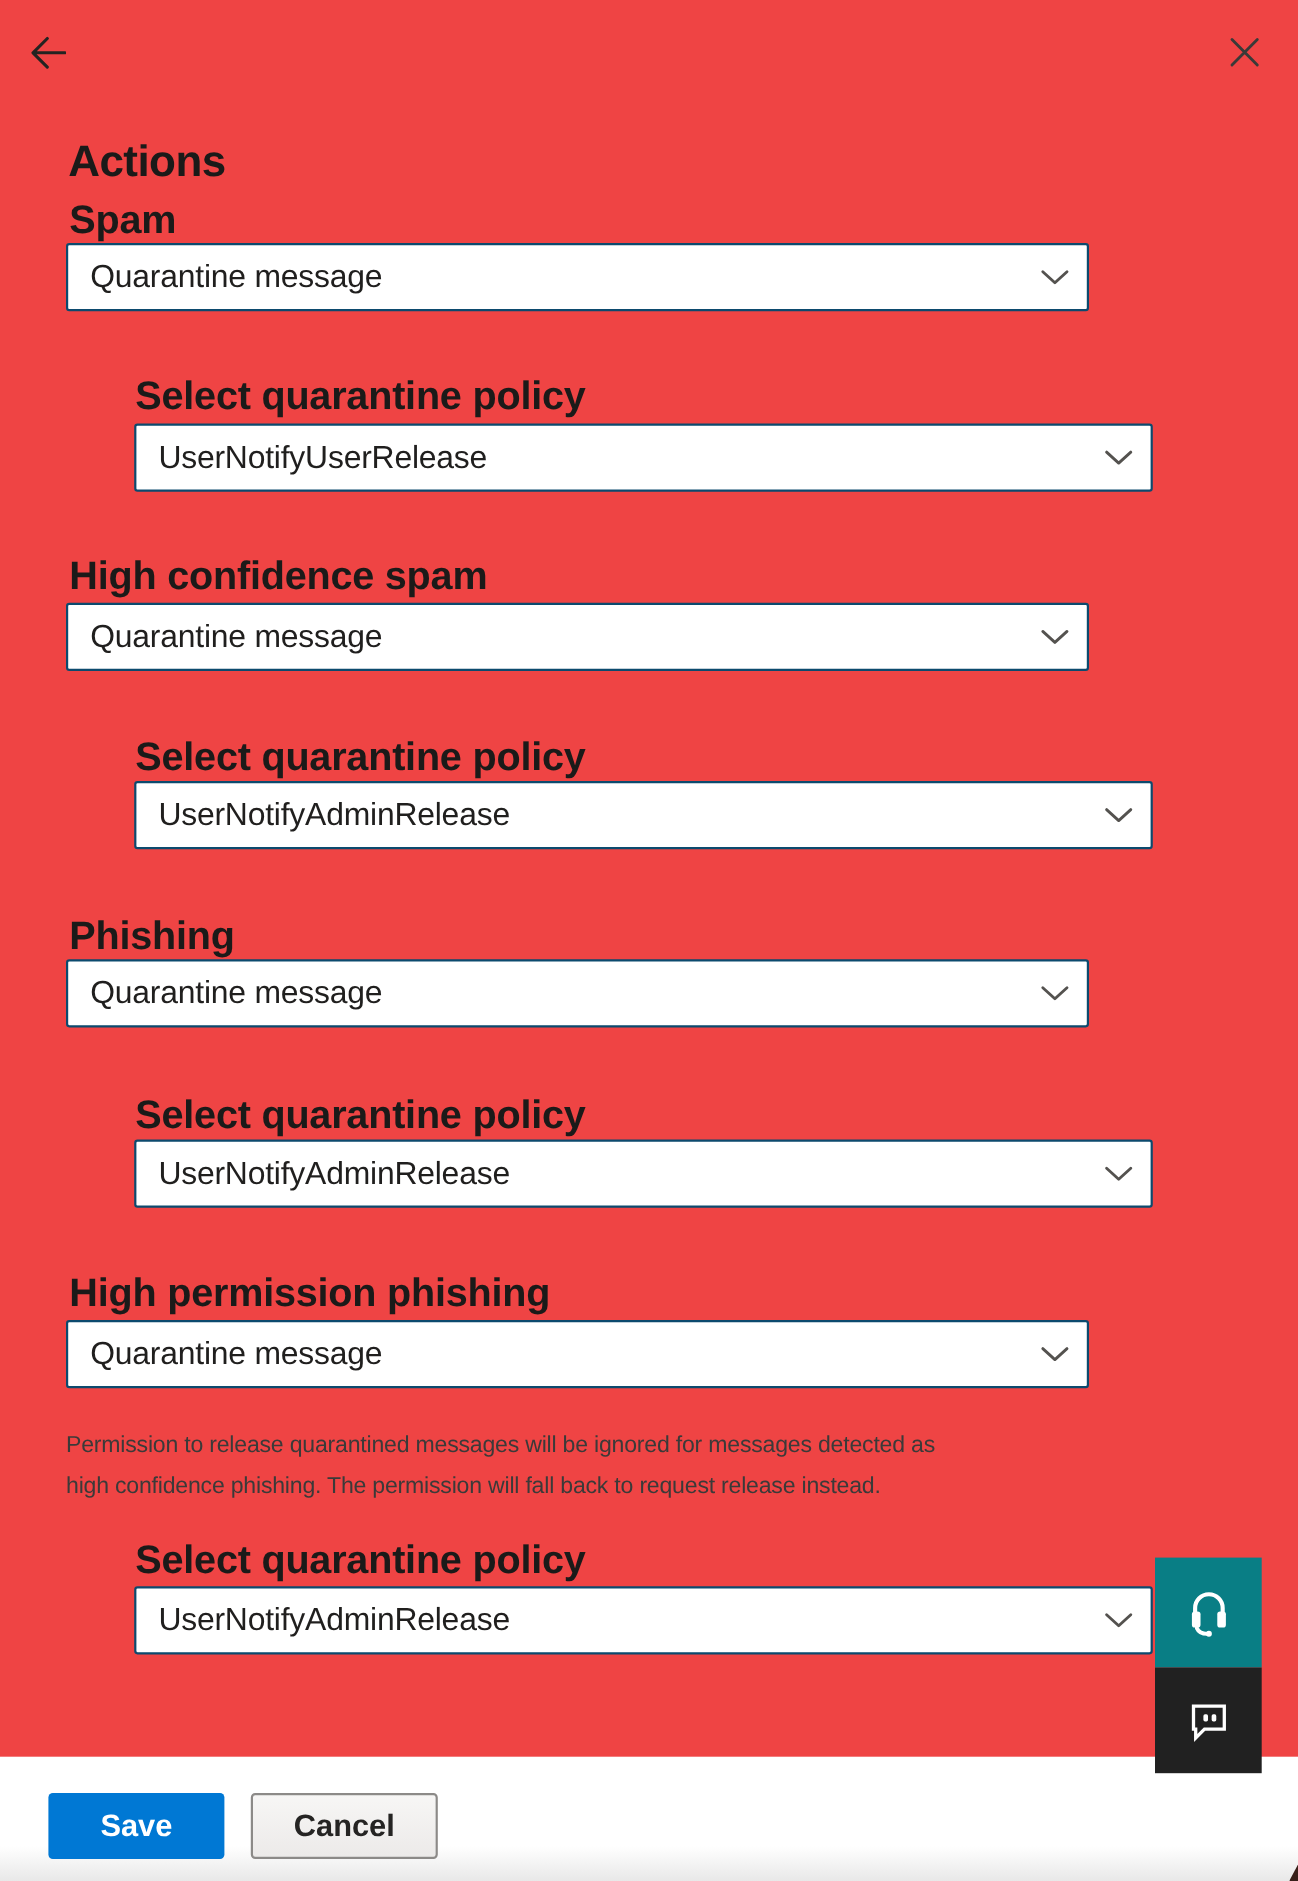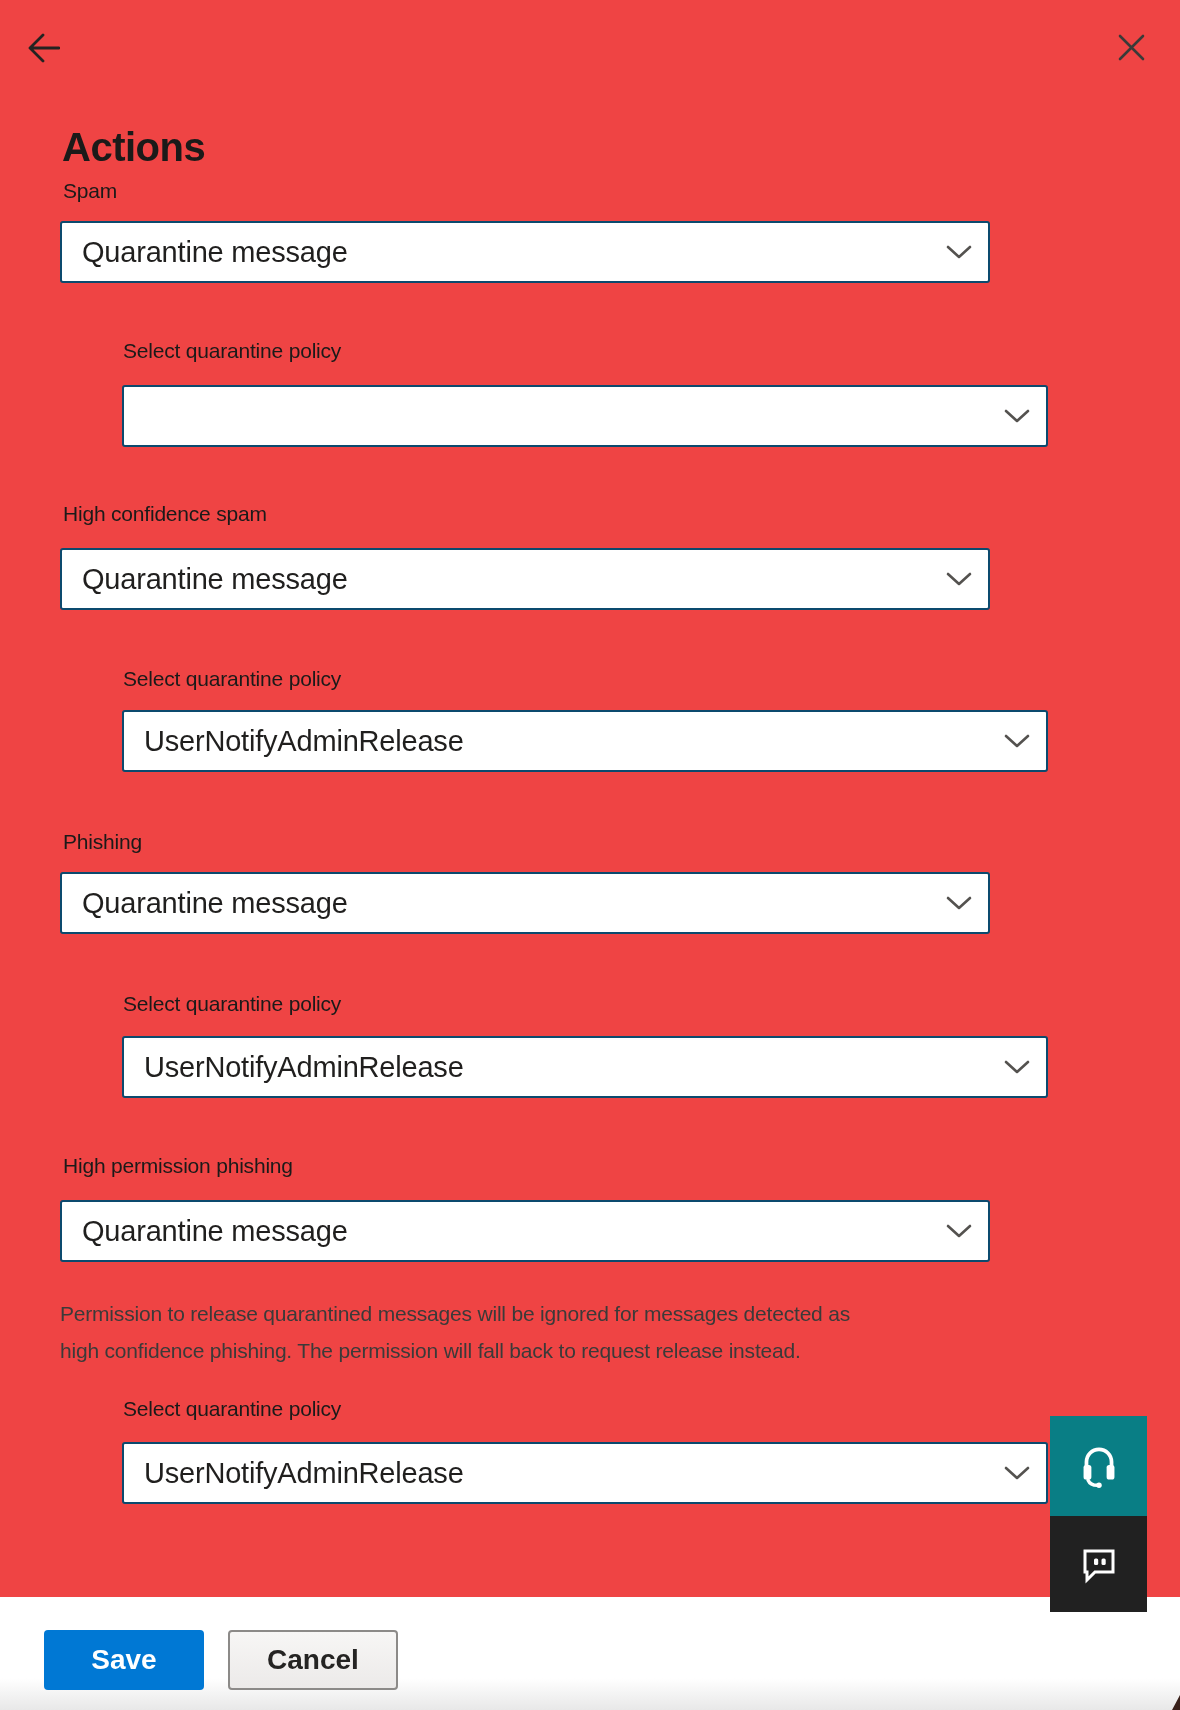--- a/index.html
+++ b/index.html
@@ -2,21 +2,21 @@
 <html><head>
 <meta charset="utf-8">
 <style>
   html,body{margin:0;padding:0;background:#fff;}
   .screen{
     position:relative;width:1180px;height:1710px;overflow:hidden;background:#ef4444;
     font-family:"Liberation Sans",sans-serif;color:#1b1a19;
   }
   .icon-btn{position:absolute;cursor:pointer;background:none;border:none;padding:0;line-height:0;}
   .page-title{position:absolute;left:62px;top:98px;font-size:40px;font-weight:700;color:#1b1a19;letter-spacing:-0.5px;white-space:nowrap;}
-  .section-label{position:absolute;font-size:21px;font-weight:400;color:#1b1a19;white-space:nowrap;letter-spacing:-0.2px;}
+  .section-label{position:absolute;font-size:36px;font-weight:700;color:#1b1a19;white-space:nowrap;letter-spacing:-0.2px;}
   .main-label{left:63px;}
   .sub-label{left:123px;text-align:right;}
   .dropdown{
     position:absolute;height:62px;box-sizing:border-box;background:#fff;
     border:2px solid #0c4a6e;border-radius:3px;display:flex;align-items:center;cursor:pointer;
   }
   .main-dd{left:60px;width:930px;}
   .sub-dd{left:122px;width:926px;}
   .dropdown .value{padding-left:20px;font-size:29px;color:#201f1e;white-space:nowrap;letter-spacing:-0.2px;}
   .dropdown .chev{position:absolute;right:16px;top:50%;transform:translateY(-50%);}
@@ -67,20 +67,21 @@
   <div id="sections">
       <div class="section-label main-label" style="top:179px">Spam</div>
       <div class="dropdown main-dd" style="top:221px" role="combobox">
              <span class="value">Quarantine message</span>
         <svg class="chev" width="26" height="14" viewBox="0 0 26 14">
           <path d="M2 2 L13 12 L24 2" fill="none" stroke="#54524f" stroke-width="2.6" stroke-linecap="round" stroke-linejoin="round"></path>
         </svg>
       </div>
       <div class="section-label sub-label" style="top:339px">Select quarantine policy</div>
       <div class="dropdown sub-dd" style="top:385px" role="combobox">
+             <span class="value">UserNotifyUserRelease</span>
         <svg class="chev" width="26" height="14" viewBox="0 0 26 14">
           <path d="M2 2 L13 12 L24 2" fill="none" stroke="#54524f" stroke-width="2.6" stroke-linecap="round" stroke-linejoin="round"></path>
         </svg>
       </div>
       <div class="section-label main-label" style="top:502px">High confidence spam</div>
       <div class="dropdown main-dd" style="top:548px" role="combobox">
              <span class="value">Quarantine message</span>
         <svg class="chev" width="26" height="14" viewBox="0 0 26 14">
           <path d="M2 2 L13 12 L24 2" fill="none" stroke="#54524f" stroke-width="2.6" stroke-linecap="round" stroke-linejoin="round"></path>
         </svg>

